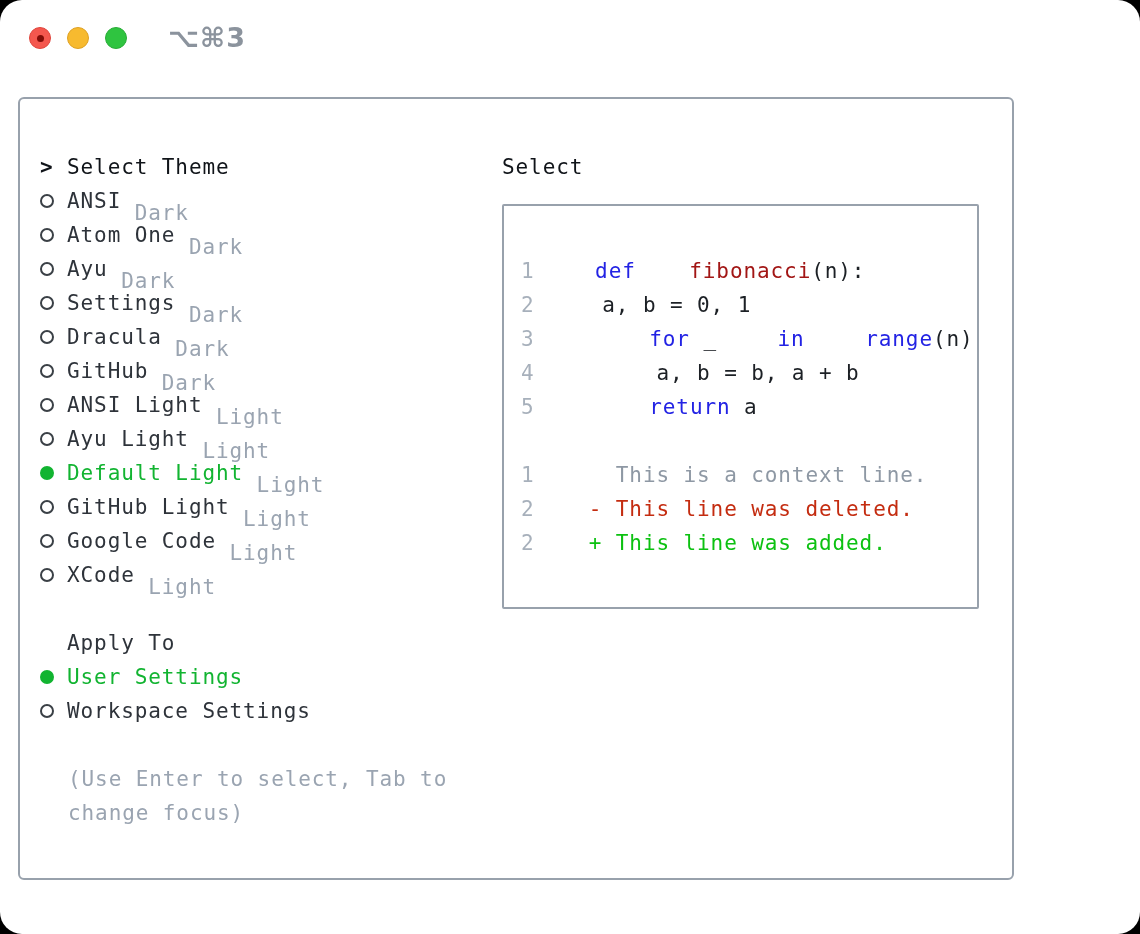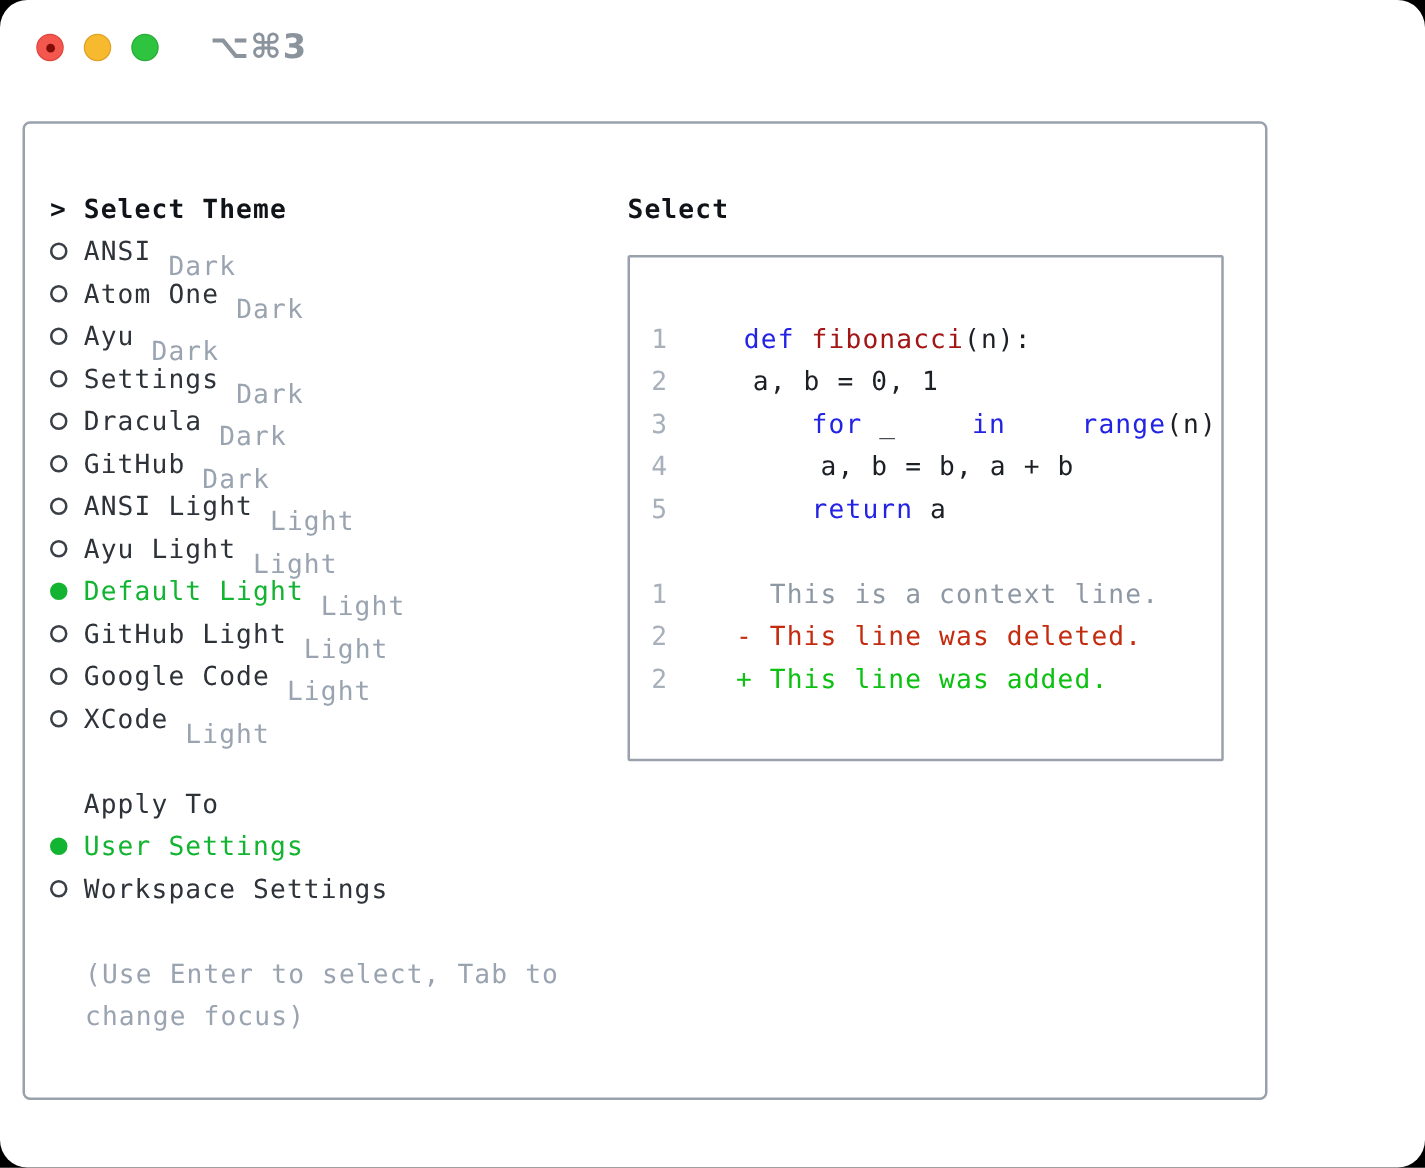--- a/index.html
+++ b/index.html
@@ -28,21 +28,21 @@
     font-size:27px;font-weight:700;letter-spacing:1px;
   }
   
   .panel{
     position:absolute;left:18px;top:97px;width:996px;height:783px;
     border:2px solid var(--c-border);border-radius:6px;background:#fff;
   }
   .row{height:34px;display:flex;align-items:center;white-space:pre;}
   .marker{display:inline-block;width:27px;flex:0 0 27px;}
   .prompt{font-weight:700;color:var(--c-bold);}
-  .hdr{font-weight:700;color:var(--c-bold);}
+  .hdr{font-weight:400;color:var(--c-bold);}
   .circle{
     width:14px;height:14px;border-radius:50%;
     border:2px solid #3a4046;display:inline-block;margin-top:1px;
   }
   .circle.filled{background:var(--c-sel);border-color:var(--c-sel);}
   .t-name{color:var(--c-text);}
   .t-name.selected{color:var(--c-sel);}
   .t-variant{color:var(--c-dim);margin-top:23px;}
   
   .left-col{position:absolute;left:20px;top:51px;width:450px;}
@@ -54,21 +54,21 @@
   .right-col{position:absolute;left:482px;top:51px;width:500px;}
   .preview-box{
     margin-top:20px;width:477px;height:405px;
     border:2px solid var(--c-border);border-radius:2px;background:#fff;
     padding:48px 0 0 17px;overflow:hidden;
   }
   .code-line{height:34px;line-height:34px;white-space:pre;}
   .seg-num{color:var(--c-num);}
   .seg-pl{color:#1c2025;}
   .seg-kw{color:var(--c-kw);margin-left:47px;}
-  .seg-fn{color:var(--c-fn);}
+  .seg-fn{color:var(--c-fn);margin-left:40px;}
   .seg-ctx{color:var(--c-ctx);}
   .seg-del{color:var(--c-del);}
   .seg-add{color:var(--c-add);}
 </style>
 </head>
 <body>
 
 <div class="window">
 
   <div class="titlebar">

